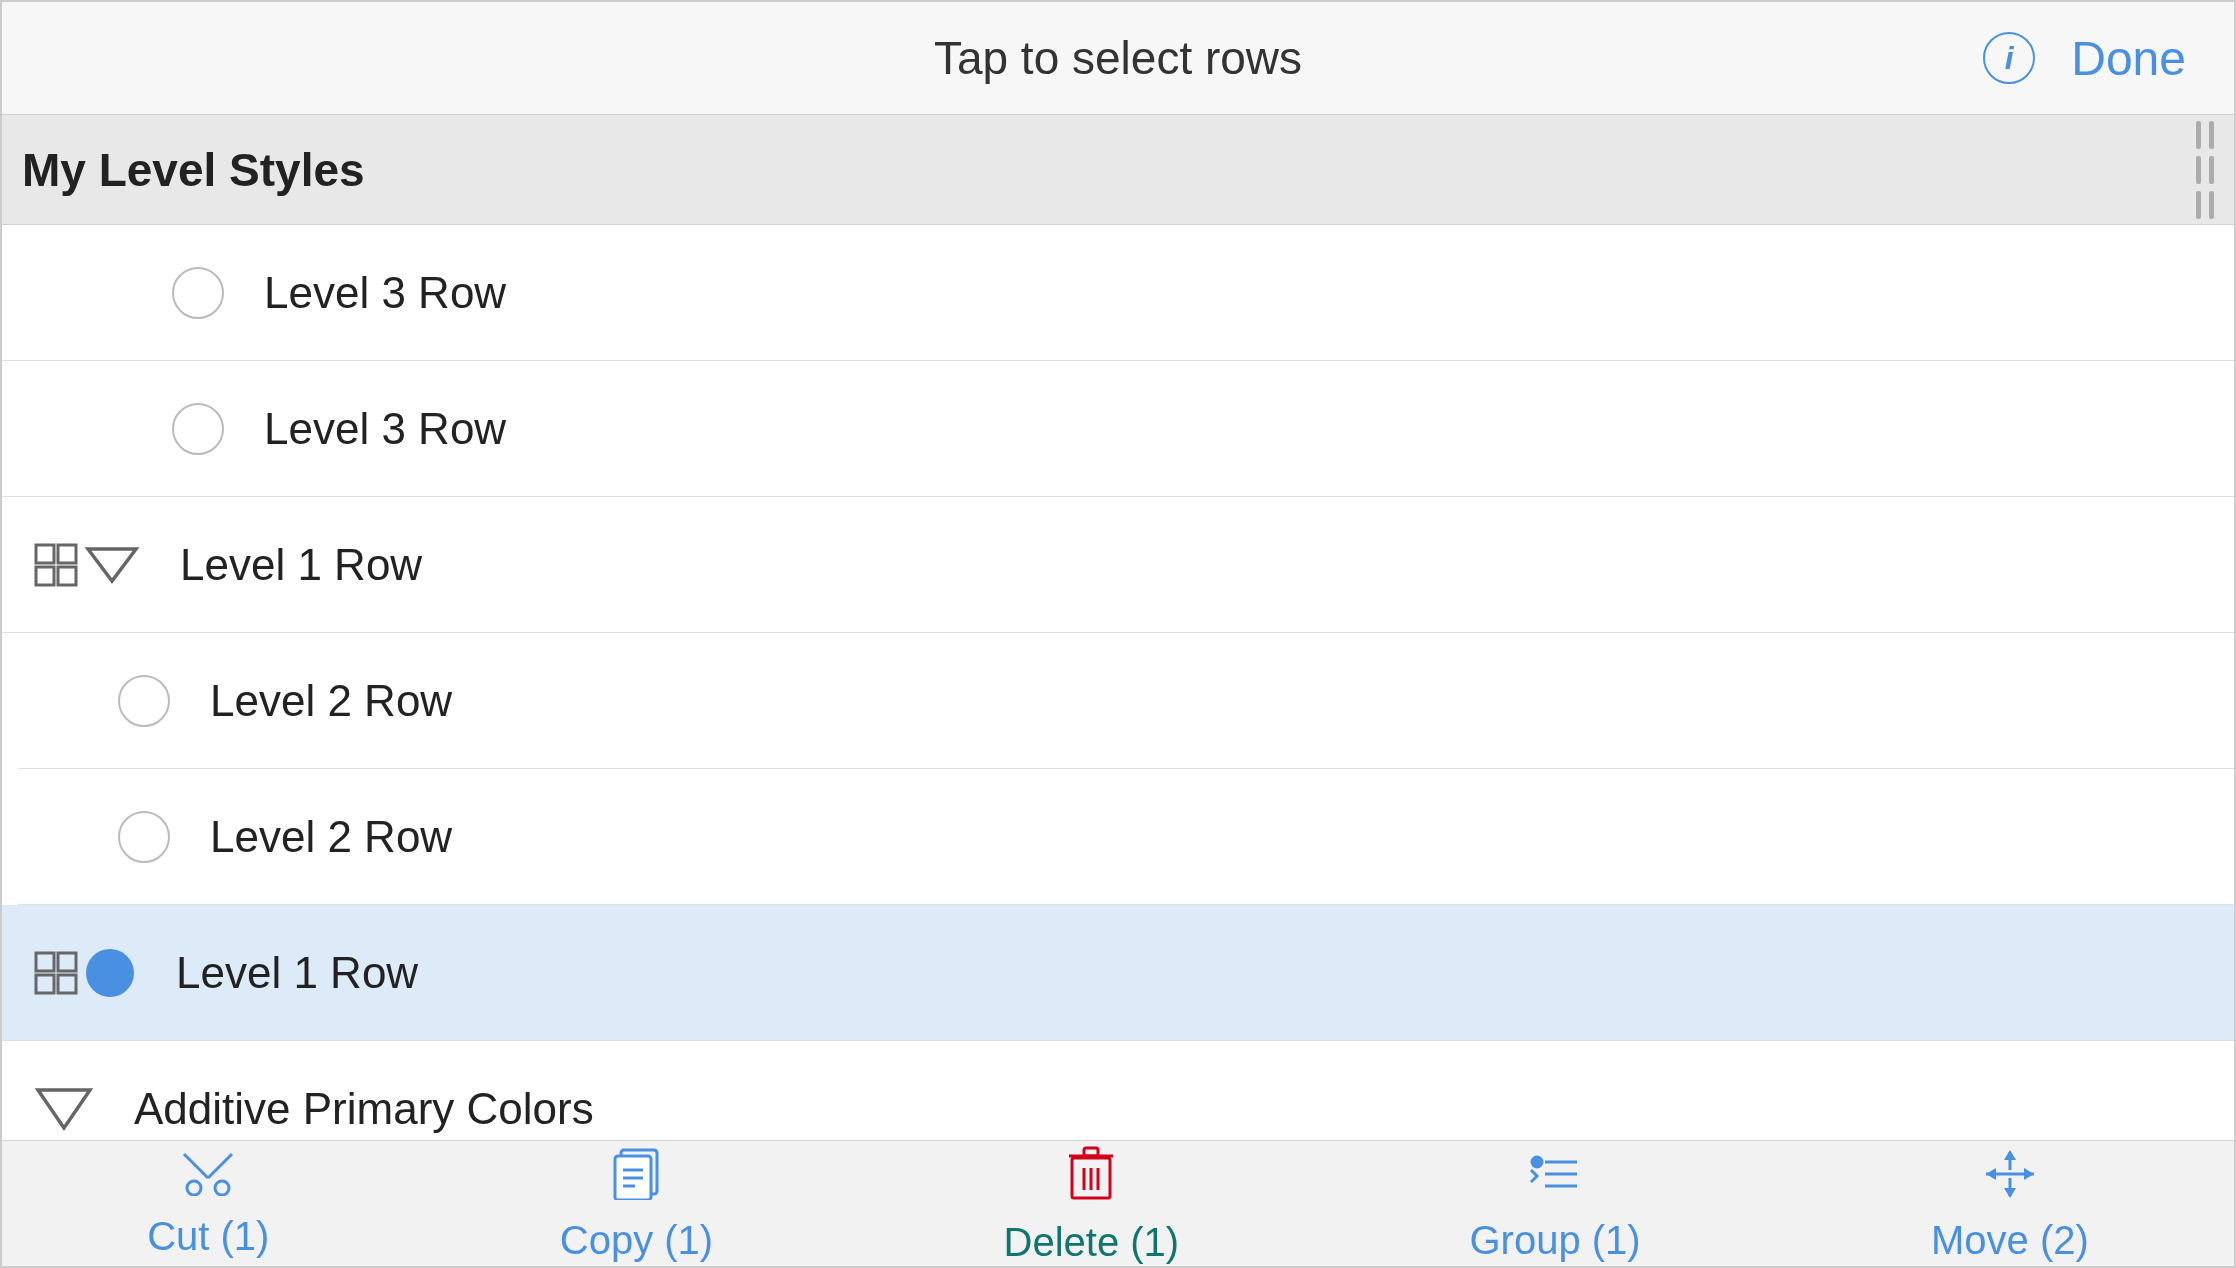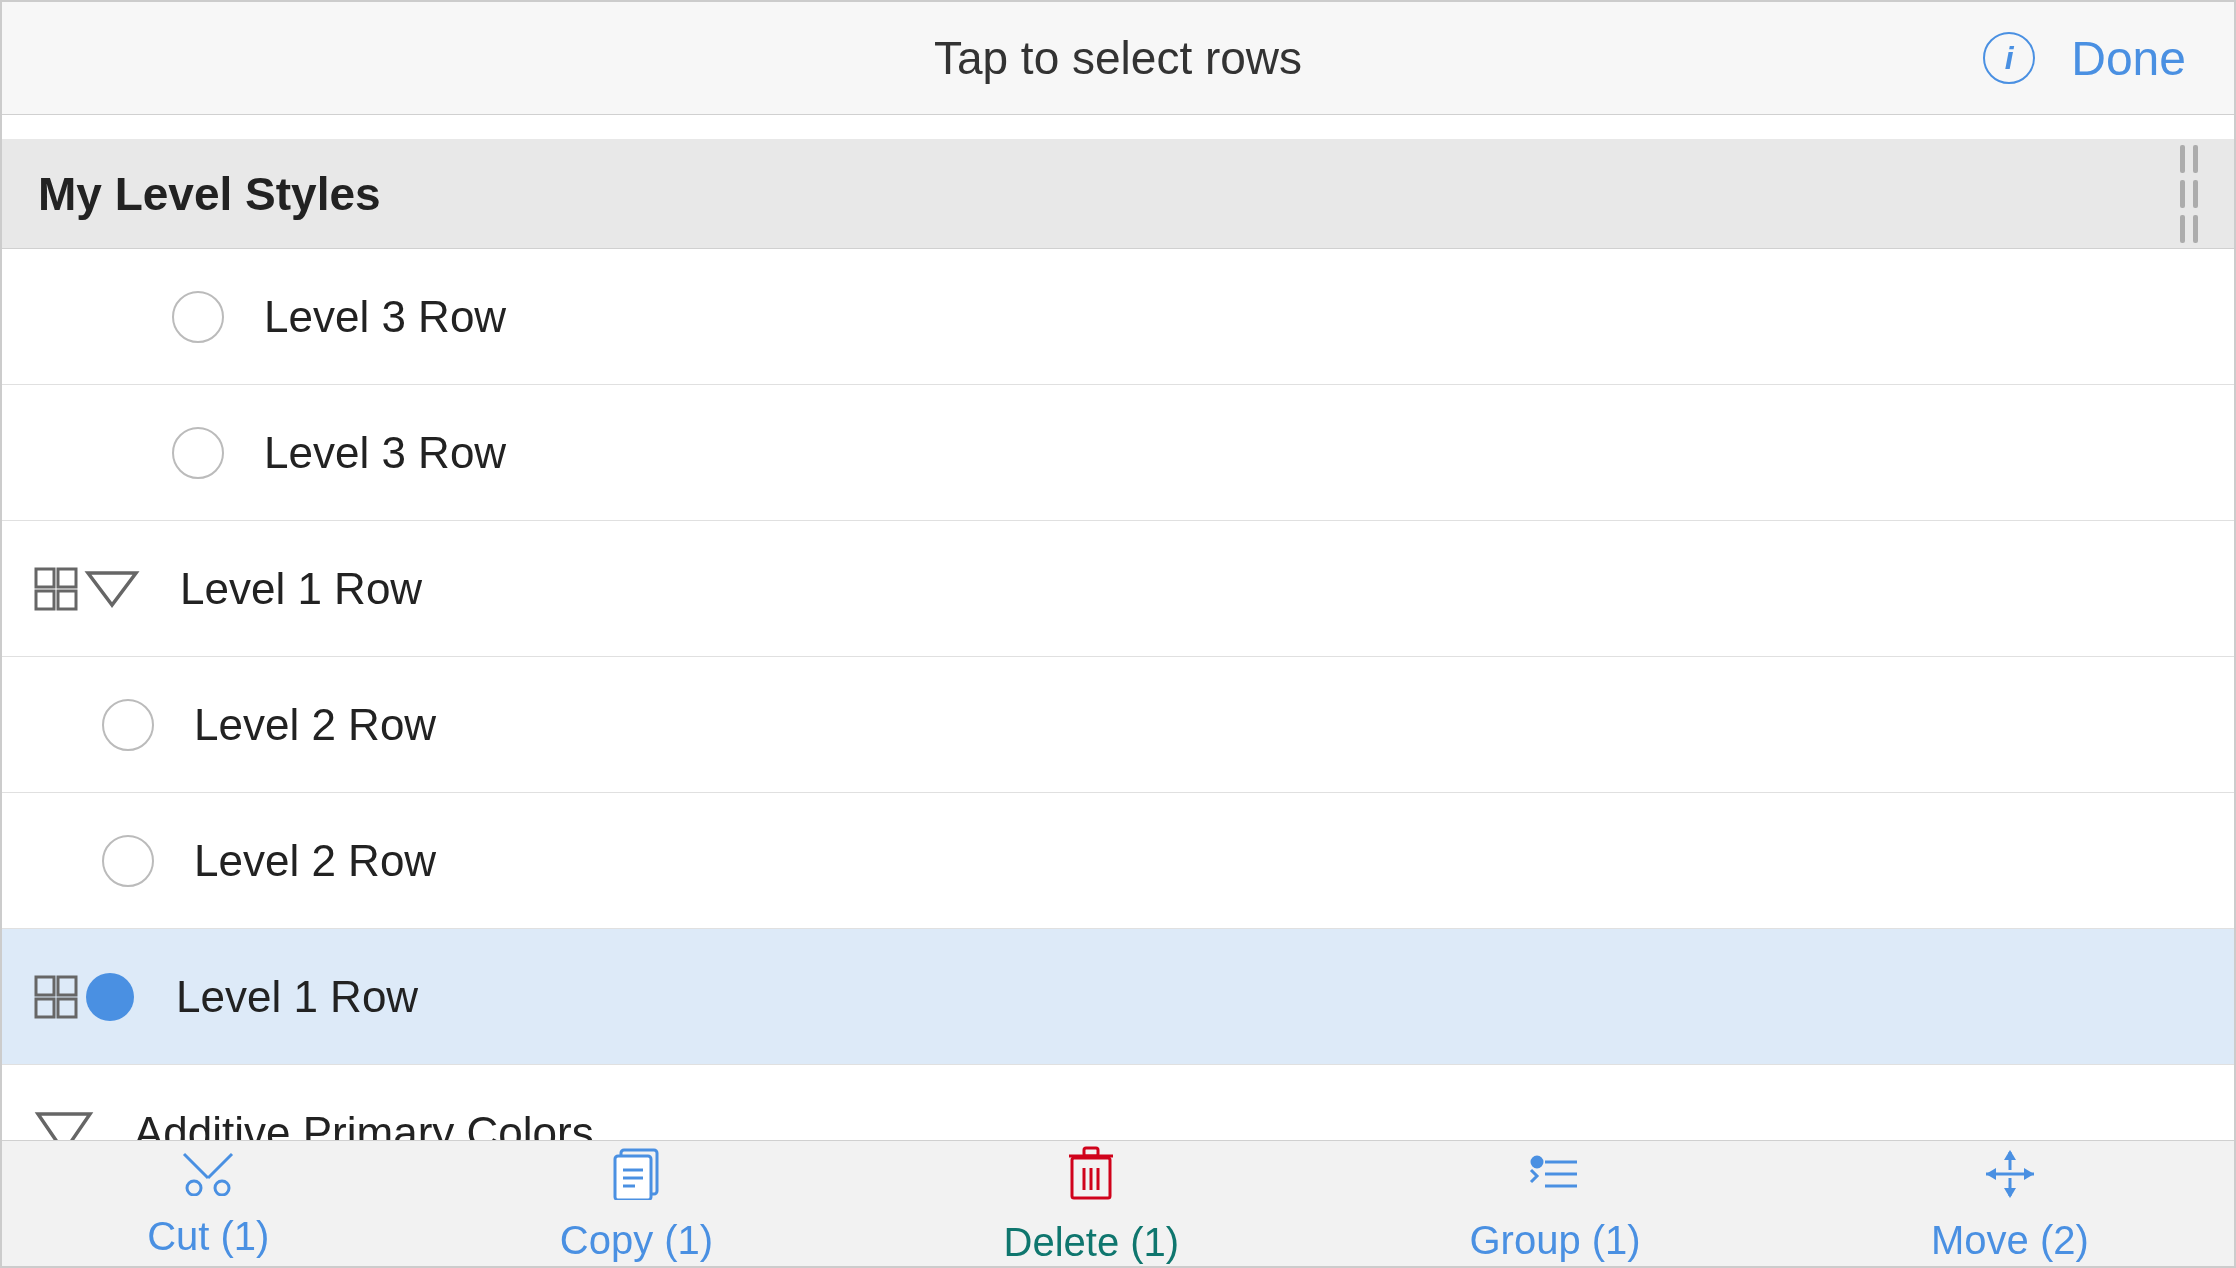--- a/index.html
+++ b/index.html
@@ -57,23 +57,22 @@
       text-align: center;
     }
 
     
     .section-header {
       display: flex;
       align-items: center;
       justify-content: space-between;
       height: 110px;
       background: #e8e8e8;
-      padding: 0 36px;
+      padding: 0 20px;
       border-bottom: 1px solid #d0d0d0;
-      margin-top: 24px;
     }
     .section-title {
       font-size: 46px;
       font-weight: 700;
       color: #222;
     }
     .drag-handle-icon {
       display: flex;
       flex-direction: column;
       gap: 7px;
@@ -111,21 +110,21 @@
       flex-shrink: 0;
     }
     .row-label {
       font-size: 44px;
       color: #222;
       margin-left: 40px;
       text-align: right;
     }
 
     
-    .indent-2 { padding-left: 100px; }
+    .indent-2 { padding-left: 100px; margin-left: 16px; }
     .indent-3 { padding-left: 170px; }
 
     
     .icon-container {
       display: flex;
       align-items: center;
       flex-shrink: 0;
     }
 
     

